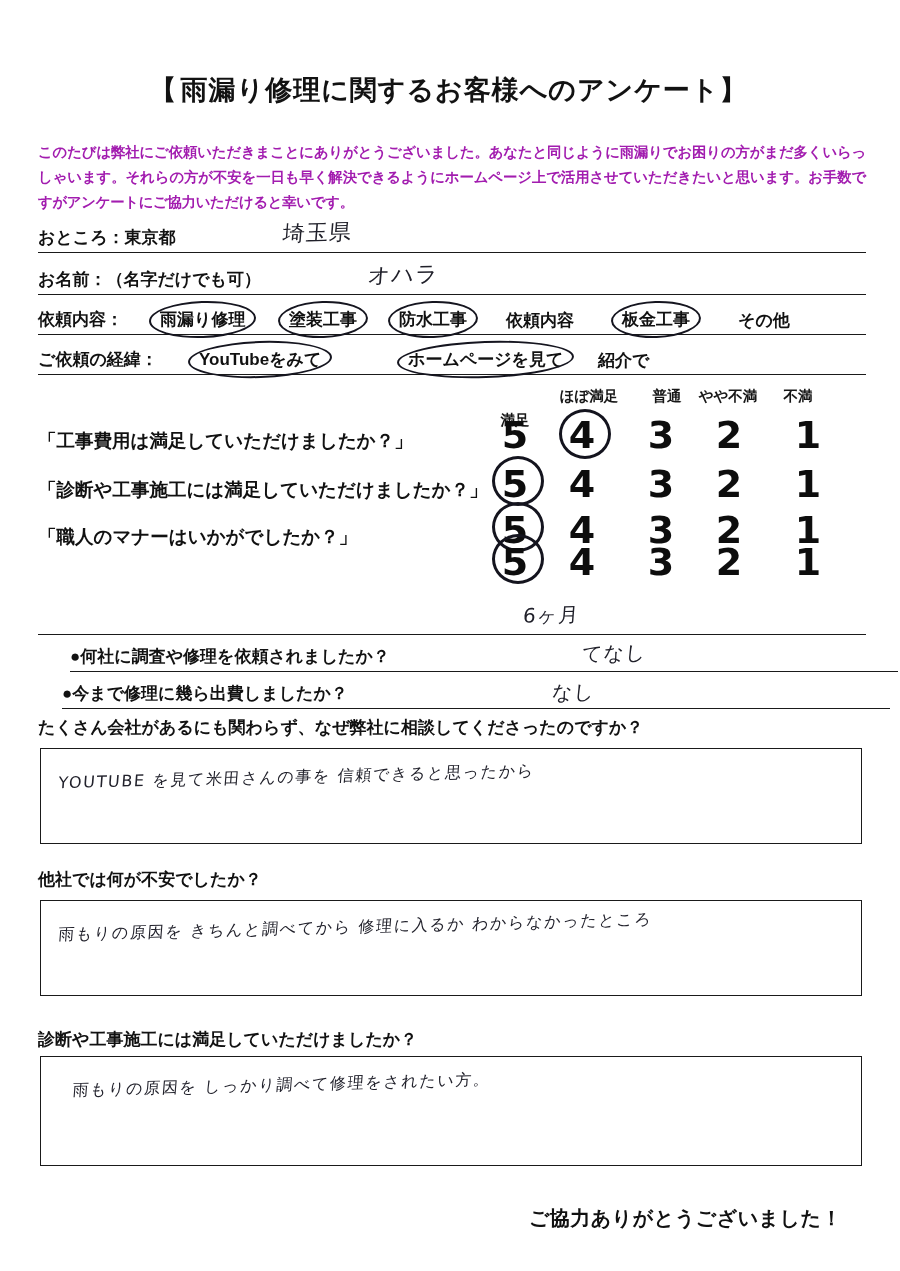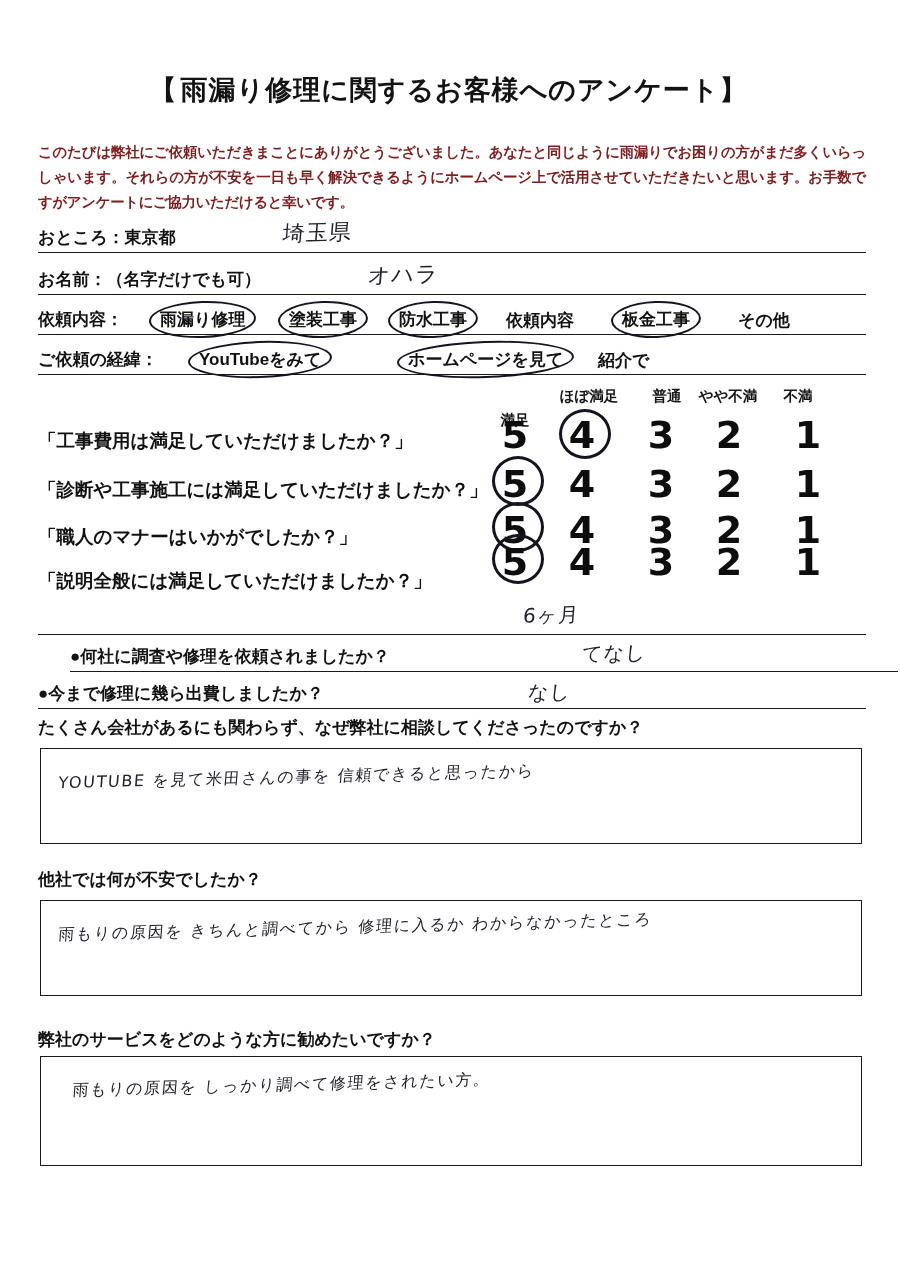--- a/index.html
+++ b/index.html
@@ -37,21 +37,21 @@
 
   
   .intro {
     position: absolute;
     left: 38px; top: 140px;
     width: 828px;
     font-size: 14.4px;
     font-weight: bold;
     line-height: 25px;
     letter-spacing: -0.3px;
-    color: #7f1d1d;
+    color: #a21caf;
     text-align: justify;
   }
 
   
   .fieldrow {
     position: absolute;
     left: 38px;
     width: 828px;
     height: 30px;
     border-bottom: 1.5px solid #1a1a1a;
@@ -244,61 +244,61 @@
   <div class="ring" style="left:492px; top:456px;"></div>
 
   <div class="q-label" style="top:524px;">「職人のマナーはいかがでしたか？」</div>
   <div class="num" style="left:498px; top:508px;">5</div>
   <div class="num" style="left:565px; top:508px;">4</div>
   <div class="num" style="left:644px; top:508px;">3</div>
   <div class="num" style="left:712px; top:508px;">2</div>
   <div class="num" style="left:791px; top:508px;">1</div>
   <div class="ring" style="left:492px; top:502px;"></div>
 
-  <div class="q-label" style="top:568px;">「説明全般には満足していただけましたか？」</div>
   <div class="num" style="left:498px; top:540px;">5</div>
   <div class="num" style="left:565px; top:540px;">4</div>
   <div class="num" style="left:644px; top:540px;">3</div>
   <div class="num" style="left:712px; top:540px;">2</div>
   <div class="num" style="left:791px; top:540px;">1</div>
   <div class="ring" style="left:492px; top:534px;"></div>
 
   <div class="qrow" style="top:604px;">
     <span class="fieldlabel hand" style="left:485px; font-size:20px; bottom:5px;">
       <span class="hand-slant">6ヶ月</span>
     </span>
   </div>
   <div class="qrow" style="top:641px;margin-left:32px;">
     <span class="fieldlabel">●何社に調査や修理を依頼されましたか？</span>
     <span class="fieldlabel hand" style="left:512px; font-size:20px; bottom:4px;">
       <span class="hand-slant">てなし</span>
     </span>
   </div>
-  <div class="qrow" style="top:678px;">
+  <div class="qrow" style="top:678px;margin-left:24px;">
     <span class="fieldlabel">●今まで修理に幾ら出費しましたか？</span>
     <span class="fieldlabel hand" style="left:490px; font-size:20px; bottom:2px;">
       <span class="hand-slant">なし</span>
     </span>
   </div>
 
   <div class="blockq" style="top:716px;text-align:center;">たくさん会社があるにも関わらず、なぜ弊社に相談してくださったのですか？</div>
   <div class="answerbox" style="top:748px; height:96px;">
     <span class="answertext" style="left:18px; top:18px;">
       <span class="hand-slant">YOUTUBE を見て米田さんの事を 信頼できると思ったから</span>
     </span>
   </div>
 
   <div class="blockq" style="top:868px;">他社では何が不安でしたか？</div>
   <div class="answerbox" style="top:900px; height:96px;">
     <span class="answertext" style="left:18px; top:16px;">
       <span class="hand-slant">雨もりの原因を きちんと調べてから 修理に入るか わからなかったところ</span>
     </span>
   </div>
 
-  <div class="blockq" style="top:1028px;">弊社のサービスをどのような方に勧めたいですか？</div>
+  <div class="blockq" style="top:1028px;">診断や工事施工には満足していただけましたか？</div>
   <div class="answerbox" style="top:1056px; height:110px;">
     <span class="answertext" style="left:32px; top:18px;">
       <span class="hand-slant">雨もりの原因を しっかり調べて修理をされたい方。</span>
     </span>
   </div>
 
+  <div class="thanks">ご協力ありがとうございました！</div>
 
 </div>
 
 </body></html>

